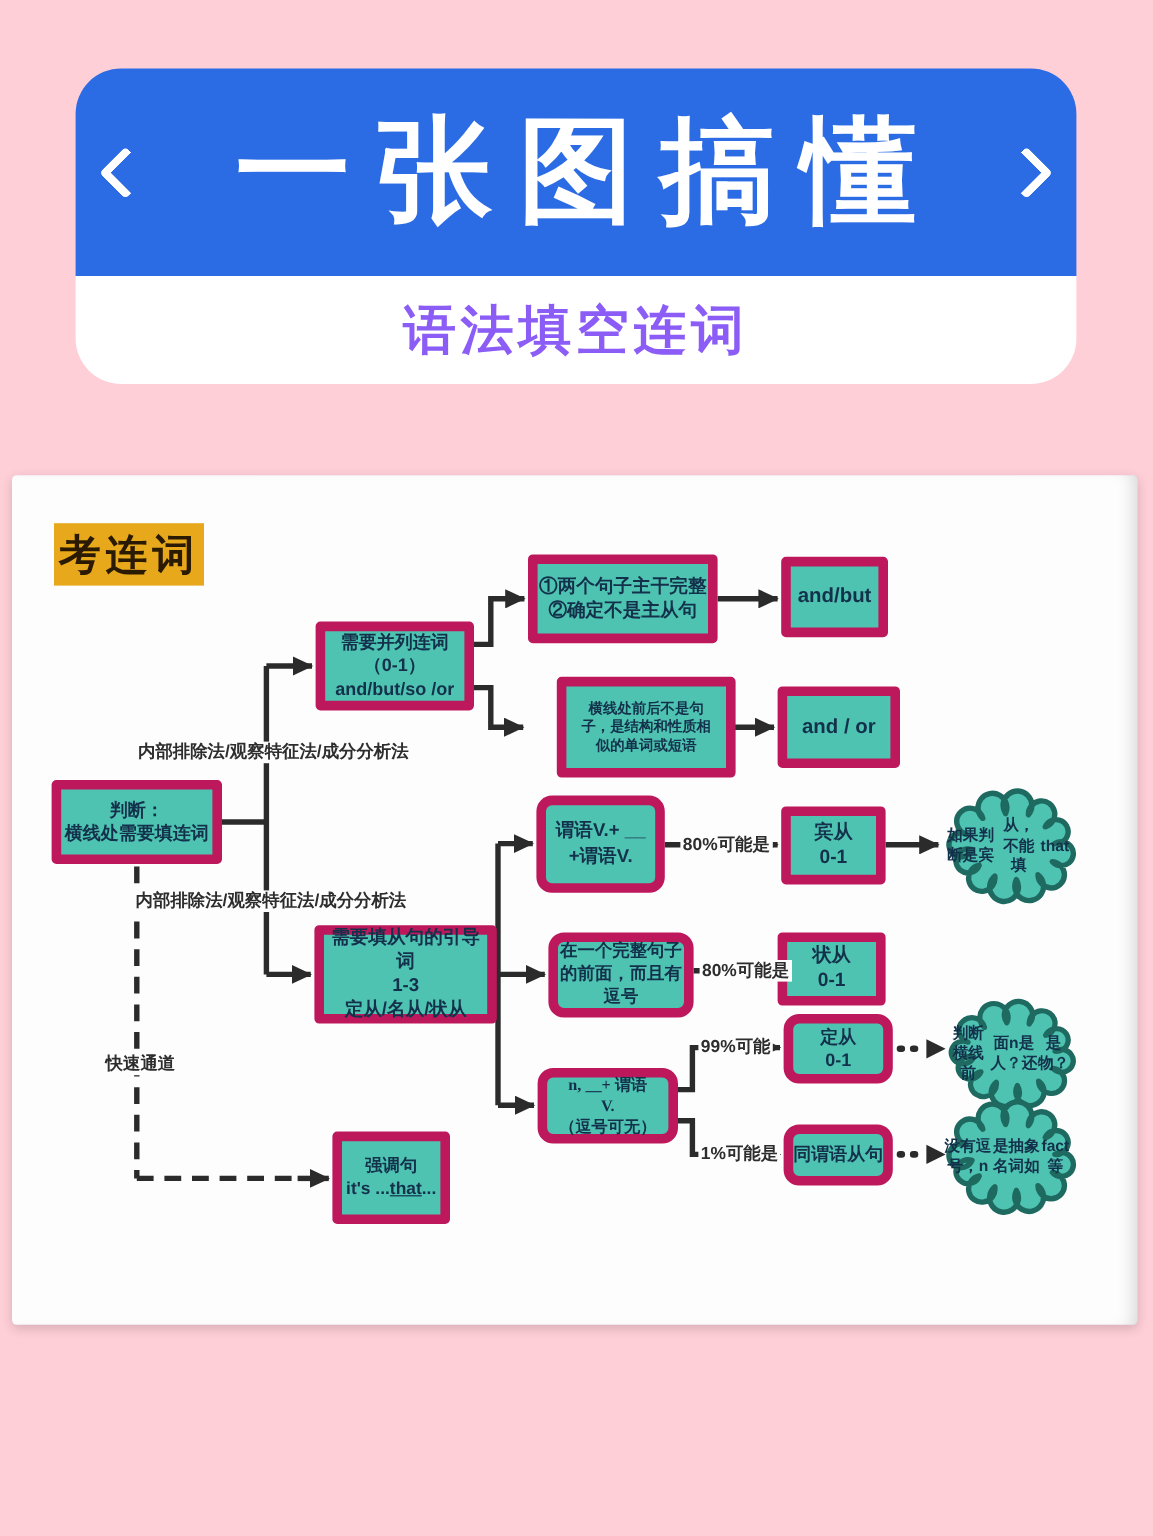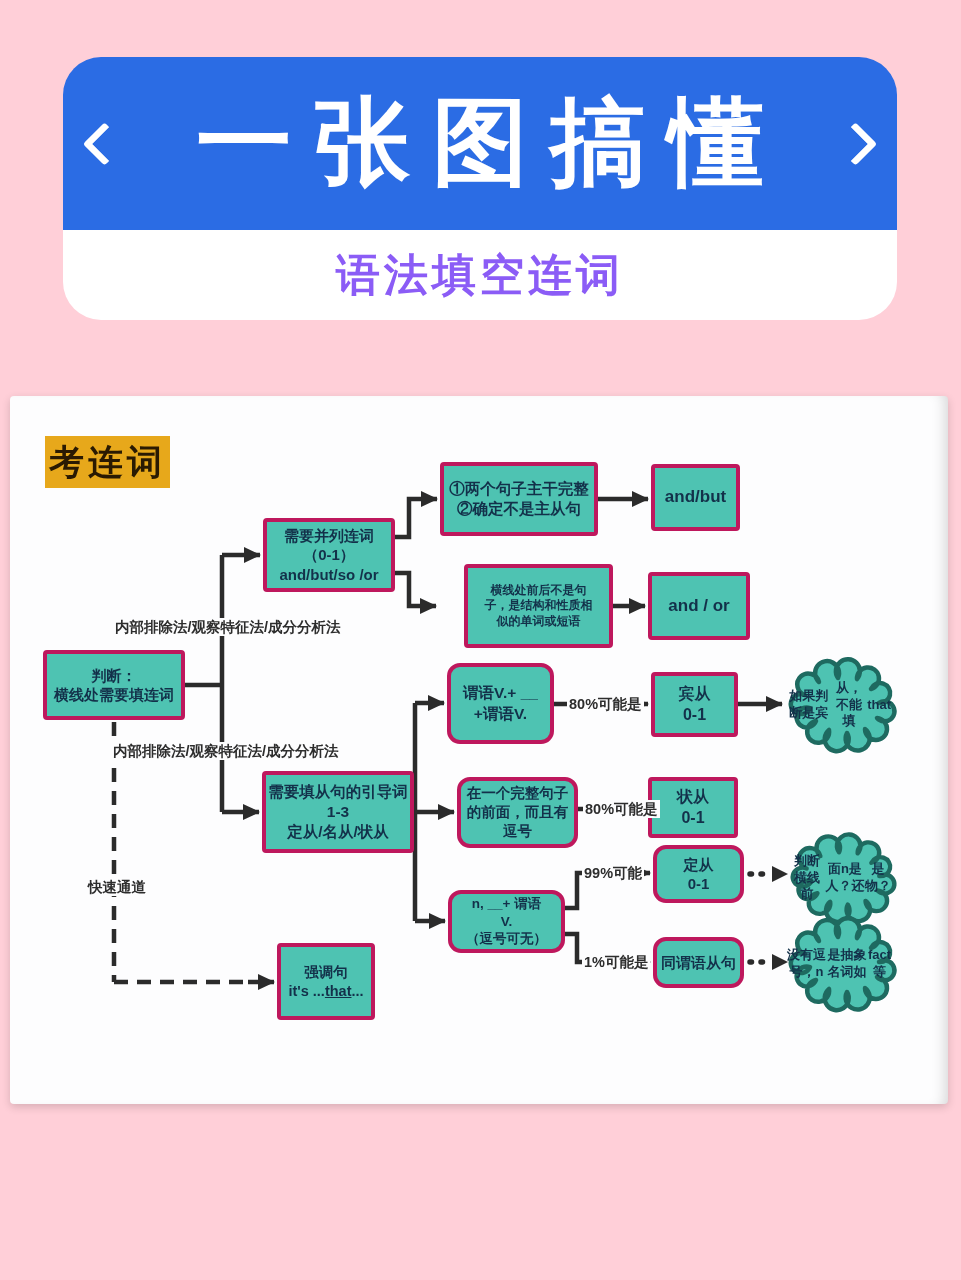--- a/index.html
+++ b/index.html
@@ -21,21 +21,21 @@
 
   
   .card{position:absolute;left:10px;top:396px;width:938px;height:708px;background:#fdfdfe;
         border-radius:4px;box-shadow:0 3px 9px rgba(0,0,0,.16), inset -12px 0 14px -9px rgba(0,0,0,.16);}
   .wires{position:absolute;left:0;top:0;}
 
   .badge{position:absolute;left:35px;top:40px;width:125px;height:52px;background:#e7a81b;
          color:#2a1a02;font-family:"Liberation Serif",serif;font-size:35px;font-weight:700;
          display:flex;align-items:center;justify-content:center;letter-spacing:4px;}
 
-  .node{position:absolute;background:#4ec3b2;border:4px solid #be185d;border-radius:4px;
+  .node{position:absolute;background:#4ec3b2;border:8px solid #be185d;border-radius:4px;
         display:flex;flex-direction:column;align-items:center;justify-content:center;
         font-weight:700;color:#13314a;text-align:center;box-sizing:border-box;line-height:1.3;}
   .node span{display:block;}
   .round{border-radius:13px;}
   .u{text-decoration:underline;}
 
   .lbl{position:absolute;font-weight:700;color:#2d2d2d;font-size:14.5px;white-space:nowrap;
        background:#fdfdfe;padding:0 2px;line-height:18px;}
 
   .cloud{position:absolute;}
@@ -159,21 +159,21 @@
       <span>在一个完整句子</span>
       <span>的前面，而且有</span>
       <span>逗号</span>
     </div>
 
     <div class="node" style="left:638px;top:381px;width:90px;height:61px;font-size:16px;">
       <span>状从</span>
       <span>0-1</span>
     </div>
 
-    <div class="node round" style="left:438px;top:494px;width:117px;height:63px;font-size:13.5px;">
+    <div class="node round" style="left:438px;top:494px;width:117px;height:63px;font-size:13.5px;font-family:Liberation Serif, serif;">
       <span>n, __+ 谓语</span>
       <span>V.</span>
       <span>（逗号可无）</span>
     </div>
 
     <div class="node round" style="left:643px;top:449px;width:91px;height:58px;font-size:15px;">
       <span>定从</span>
       <span>0-1</span>
     </div>
 

